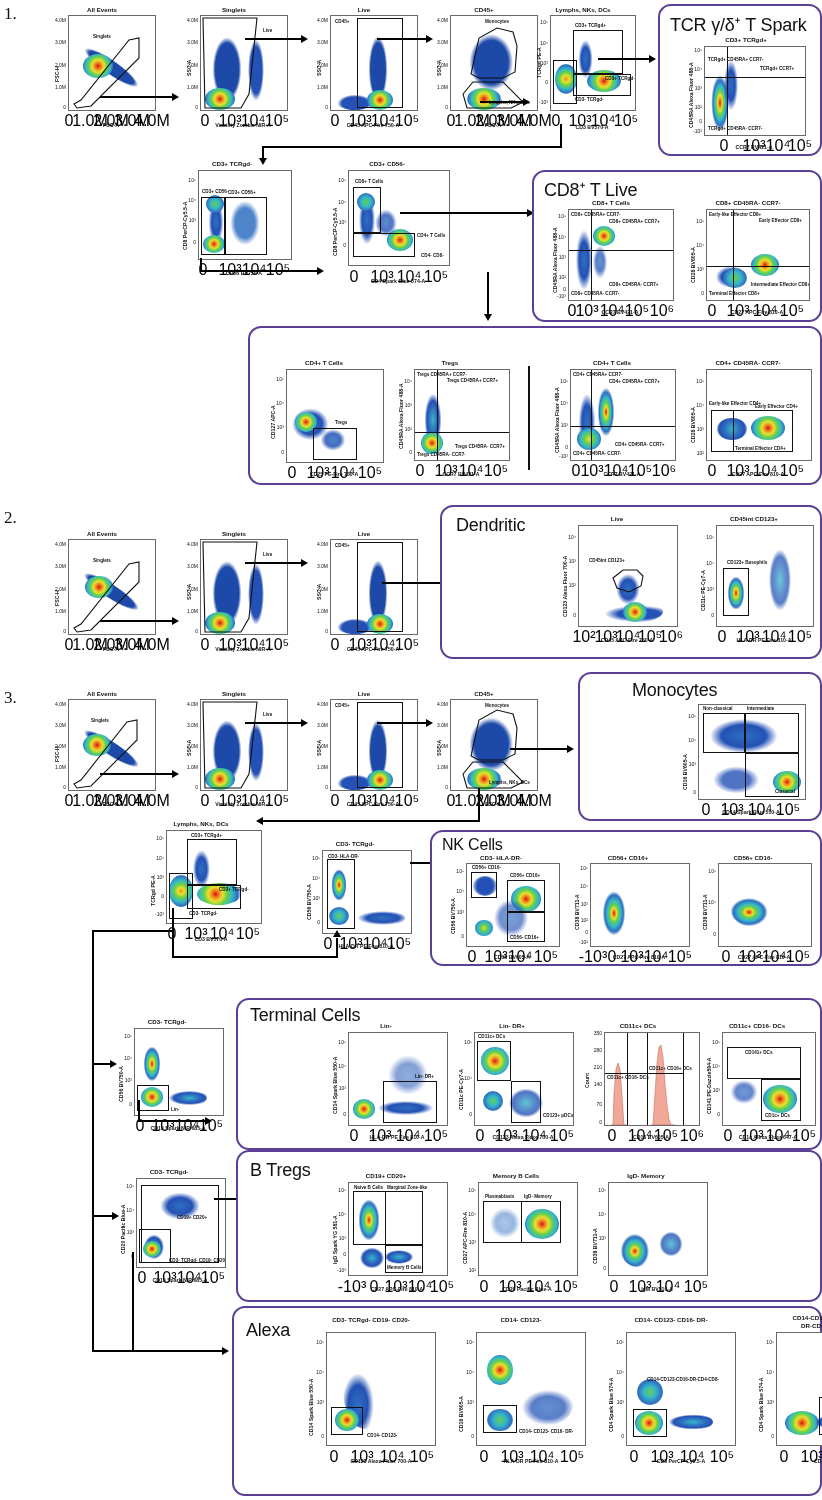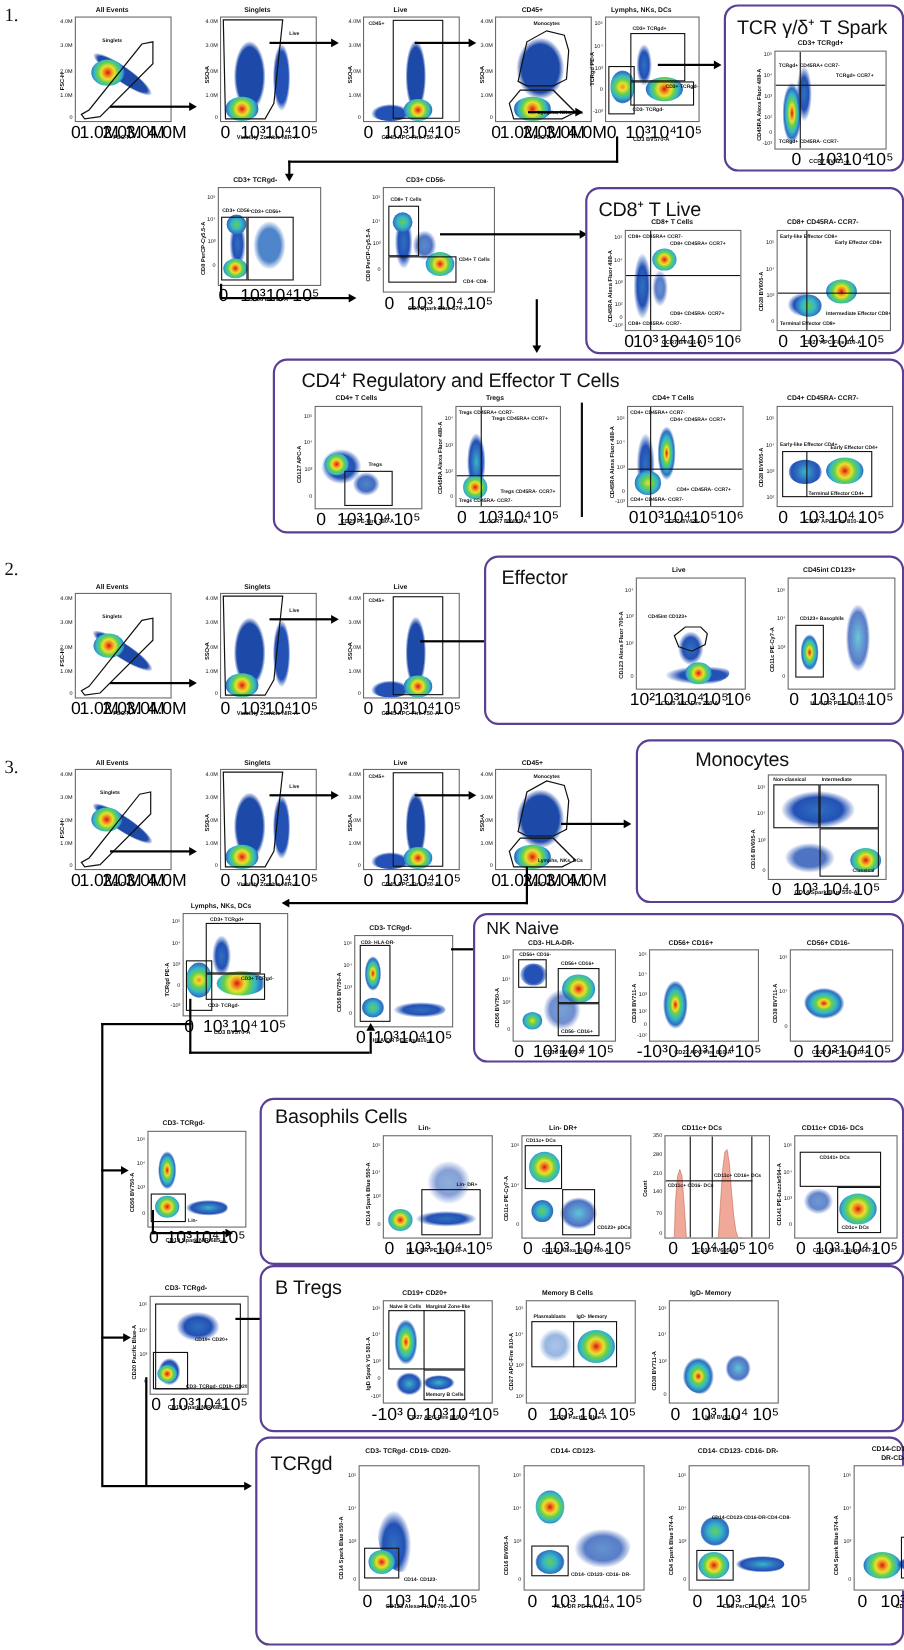--- a/index.html
+++ b/index.html
@@ -325,21 +325,20 @@
       <div class="tick" style="left:112px;top:103px;">10⁵</div>
       <div class="xlab" style="left:26px;top:110px;width:102px;">CD27 APC-Fire 810-A</div>
       <div class="ylab" style="left:10px;top:84px;">CD28 BV605-A</div>
     </div>
   </div>
 
   <div class="arrow" style="left:487px;top:272px;width:2px;height:44px;"></div>
   <div class="arrowhead ah-down" style="left:484px;top:314px;"></div>
 
   <div class="panelbox" style="left:248px;top:326px;width:570px;height:155px;">
-    <div class="panel-title big" style="left:24px;top:5px;">CD4⁺ Regulatory and Effector T Cells</div>
     <div class="plot" style="left:10px;top:31px;width:128px;height:120px;">
       <div class="ptitle">CD4+ T Cells</div>
       <div class="frame" style="left:26px;top:10px;width:96px;height:92px;">
         <div class="cloud" style="left:4px;top:34px;width:46px;height:42px;background:radial-gradient(ellipse 46% 44% at 42% 48%, #2f6fc0 0%, #2351b5 56%, rgba(29,73,168,0) 86%);"></div>
         <div class="cloud" style="left:8px;top:42px;width:22px;height:20px;background:radial-gradient(circle at 50% 50%, #d81414 0%, #f08c1e 16%, #e8e030 30%, #66d04a 46%, #35b7c8 64%, #2f6fc0 80%, rgba(27,60,140,0) 94%);"></div>
         <div class="cloud" style="left:30px;top:56px;width:32px;height:28px;background:radial-gradient(ellipse 44% 44% at 50% 50%, #2f6fc0 0%, #2351b5 54%, rgba(29,73,168,0) 88%);opacity:.85;"></div>
         <div class="gate" style="left:26px;top:58px;width:44px;height:32px;"></div>
         <div class="glabel" style="left:48px;top:50px;">Tregs</div>
       </div>
       <div class="tickY" style="left:0;top:20px;width:24px;">10⁵</div>
@@ -506,21 +505,21 @@
     <div class="tick" style="left:75px;top:106px;">10⁴</div>
     <div class="tick" style="left:99px;top:106px;">10⁵</div>
     <div class="xlab" style="left:16px;top:116px;width:98px;">CD45 APC-Fire 750-A</div>
     <div class="ylab" style="left:8px;top:70px;">SSC-A</div>
   </div>
 
   <div class="arrow" style="left:382px;top:582px;width:66px;height:2px;"></div>
   <div class="arrowhead ah-right" style="left:447px;top:579px;"></div>
 
   <div class="panelbox" style="left:440px;top:505px;width:378px;height:150px;">
-    <div class="panel-title big" style="left:14px;top:8px;">Effector</div>
+    <div class="panel-title big" style="left:14px;top:8px;">Dendritic</div>
     <div class="plot" style="left:110px;top:8px;width:130px;height:136px;">
       <div class="ptitle">Live</div>
       <div class="frame" style="left:26px;top:10px;width:98px;height:100px;">
         <div class="cloud" style="left:4px;top:74px;width:80px;height:24px;background:radial-gradient(ellipse 50% 40% at 70% 58%, #2351b5 0%, #2351b5 52%, rgba(29,73,168,0) 86%);"></div>
         <div class="cloud" style="left:44px;top:76px;width:24px;height:20px;background:radial-gradient(circle at 50% 50%, #d81414 0%, #f08c1e 16%, #e8e030 30%, #66d04a 46%, #35b7c8 64%, #2f6fc0 80%, rgba(27,60,140,0) 94%);"></div>
         <div class="cloud" style="left:34px;top:42px;width:30px;height:38px;background:radial-gradient(ellipse 44% 46% at 50% 56%, #2f6fc0 0%, #2351b5 56%, rgba(29,73,168,0) 88%);"></div>
         <svg width="98" height="100" style="position:absolute;left:0;top:0;">
             <polygon points="34,52 44,44 58,44 64,50 62,60 50,66 38,62" fill="none" stroke="#111" stroke-width="1.1"></polygon>
           </svg>
         <div class="glabel" style="left:10px;top:32px;">CD45int CD123+</div>
@@ -757,21 +756,21 @@
   <div class="arrow" style="left:92px;top:930px;width:2px;height:420px;"></div>
   <div class="arrow" style="left:92px;top:930px;width:82px;height:2px;"></div>
   <div class="arrow" style="left:92px;top:1063px;width:20px;height:2px;"></div>
   <div class="arrowhead ah-right" style="left:110px;top:1060px;"></div>
   <div class="arrow" style="left:92px;top:1215px;width:22px;height:2px;"></div>
   <div class="arrowhead ah-right" style="left:112px;top:1212px;"></div>
   <div class="arrow" style="left:92px;top:1350px;width:132px;height:2px;"></div>
   <div class="arrowhead ah-right" style="left:222px;top:1347px;"></div>
 
   <div class="panelbox" style="left:430px;top:830px;width:388px;height:132px;">
-    <div class="panel-title" style="left:10px;top:4px;font-size:16px;">NK Naive</div>
+    <div class="panel-title" style="left:10px;top:4px;font-size:16px;">NK Cells</div>
     <div class="plot" style="left:8px;top:22px;width:122px;height:108px;">
       <div class="ptitle">CD3- HLA-DR-</div>
       <div class="frame" style="left:26px;top:9px;width:92px;height:82px;">
         <div class="cloud" style="left:6px;top:12px;width:24px;height:20px;background:radial-gradient(circle at 50% 50%, #2351b5 0%, #2351b5 52%, rgba(29,73,168,0) 86%);"></div>
         <div class="cloud" style="left:8px;top:56px;width:18px;height:16px;background:radial-gradient(circle at 50% 50%, #e8e030 0%, #66d04a 26%, #35b7c8 52%, #2f6fc0 78%, rgba(27,60,140,0) 94%);"></div>
         <div class="cloud" style="left:44px;top:22px;width:30px;height:26px;background:radial-gradient(circle at 50% 50%, #d81414 0%, #f08c1e 16%, #e8e030 30%, #66d04a 46%, #35b7c8 64%, #2f6fc0 80%, rgba(27,60,140,0) 94%);"></div>
         <div class="cloud" style="left:22px;top:30px;width:44px;height:46px;background:radial-gradient(ellipse 44% 46% at 50% 52%, #2f6fc0 0%, #2351b5 58%, rgba(29,73,168,0) 88%);opacity:.65;"></div>
         <div class="gate" style="left:4px;top:8px;width:26px;height:26px;"></div>
         <div class="gate" style="left:40px;top:16px;width:38px;height:32px;"></div>
         <div class="gate" style="left:40px;top:48px;width:38px;height:30px;"></div>
@@ -844,21 +843,21 @@
     <div class="tick" style="left:79px;top:99px;">10⁴</div>
     <div class="tick" style="left:103px;top:99px;">10⁵</div>
     <div class="xlab" style="left:22px;top:107px;width:96px;">CD19 Spark NIR 685-A</div>
     <div class="ylab" style="left:10px;top:84px;">CD56 BV750-A</div>
   </div>
   <div class="arrow" style="left:138px;top:1100px;width:2px;height:22px;"></div>
   <div class="arrow" style="left:138px;top:1120px;width:68px;height:2px;"></div>
   <div class="arrowhead ah-right" style="left:205px;top:1117px;"></div>
 
   <div class="panelbox" style="left:236px;top:998px;width:582px;height:148px;">
-    <div class="panel-title big" style="left:12px;top:5px;">Basophils Cells</div>
+    <div class="panel-title big" style="left:12px;top:5px;">Terminal Cells</div>
     <div class="plot" style="left:84px;top:22px;width:128px;height:124px;">
       <div class="ptitle">Lin-</div>
       <div class="frame" style="left:26px;top:10px;width:98px;height:92px;">
         <div class="cloud" style="left:4px;top:66px;width:22px;height:20px;background:radial-gradient(circle at 50% 50%, #d81414 0%, #f08c1e 16%, #e8e030 30%, #66d04a 46%, #35b7c8 64%, #2f6fc0 80%, rgba(27,60,140,0) 94%);"></div>
         <div class="cloud" style="left:22px;top:66px;width:62px;height:18px;background:radial-gradient(ellipse 50% 44% at 56% 50%, #2f6fc0 0%, #2351b5 56%, rgba(29,73,168,0) 90%);"></div>
         <div class="cloud" style="left:34px;top:18px;width:50px;height:48px;background:radial-gradient(ellipse 44% 46% at 50% 50%, #2f6fc0 0%, #2351b5 52%, rgba(29,73,168,0) 90%);opacity:.55;"></div>
         <div class="gate" style="left:34px;top:48px;width:54px;height:42px;"></div>
         <div class="glabel" style="left:66px;top:41px;">Lin- DR+</div>
       </div>
       <div class="tickY" style="left:0;top:20px;width:24px;">10⁵</div>
@@ -1037,21 +1036,21 @@
       <div class="tick" style="left:32px;top:106px;">0</div>
       <div class="tick" style="left:58px;top:106px;">10³</div>
       <div class="tick" style="left:86px;top:106px;">10⁴</div>
       <div class="tick" style="left:114px;top:106px;">10⁵</div>
       <div class="xlab" style="left:24px;top:114px;width:102px;">IgM BV510-A</div>
       <div class="ylab" style="left:10px;top:92px;">CD38 BV711-A</div>
     </div>
   </div>
 
   <div class="panelbox" style="left:232px;top:1306px;width:586px;height:186px;">
-    <div class="panel-title big" style="left:12px;top:12px;">TCRgd</div>
+    <div class="panel-title big" style="left:12px;top:12px;">Alexa</div>
     <div class="plot" style="left:62px;top:8px;width:150px;height:176px;">
       <div class="ptitle">CD3- TCRgd- CD19- CD20-</div>
       <div class="frame" style="left:30px;top:16px;width:108px;height:112px;">
         <div class="cloud" style="left:16px;top:16px;width:44px;height:80px;background:radial-gradient(ellipse 40% 44% at 34% 70%, #2f6fc0 0%, #2351b5 56%, rgba(29,73,168,0) 90%);"></div>
         <div class="cloud" style="left:8px;top:76px;width:24px;height:22px;background:radial-gradient(circle at 50% 50%, #d81414 0%, #f08c1e 16%, #e8e030 30%, #66d04a 46%, #35b7c8 64%, #2f6fc0 80%, rgba(27,60,140,0) 94%);"></div>
         <div class="gate" style="left:4px;top:74px;width:32px;height:28px;"></div>
         <div class="glabel" style="left:40px;top:100px;">CD14- CD123-</div>
       </div>
       <div class="tickY" style="left:0;top:26px;width:28px;">10⁵</div>
       <div class="tickY" style="left:0;top:56px;width:28px;">10⁴</div>

